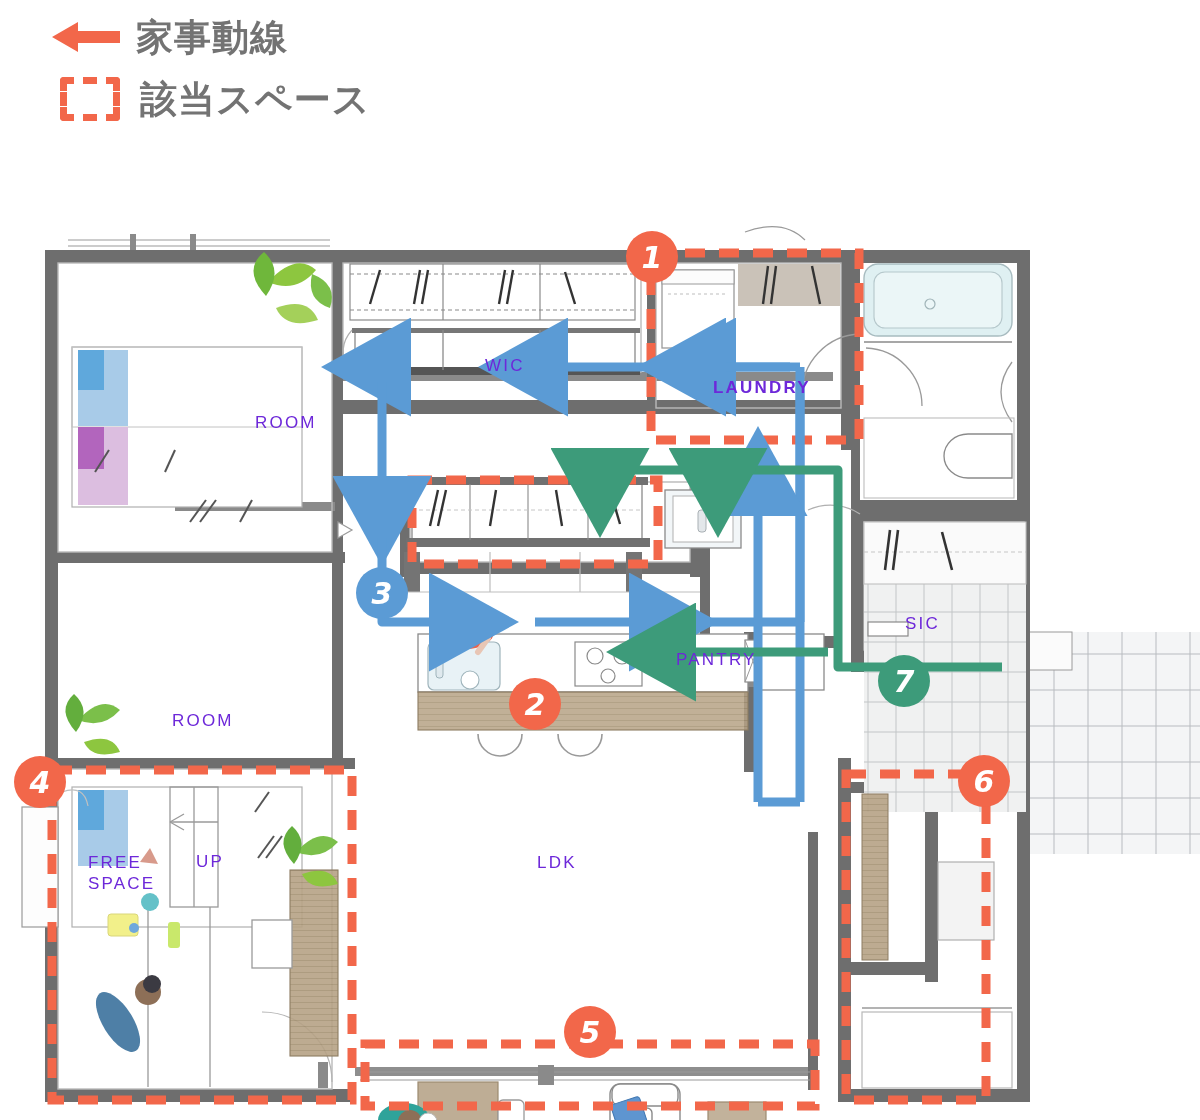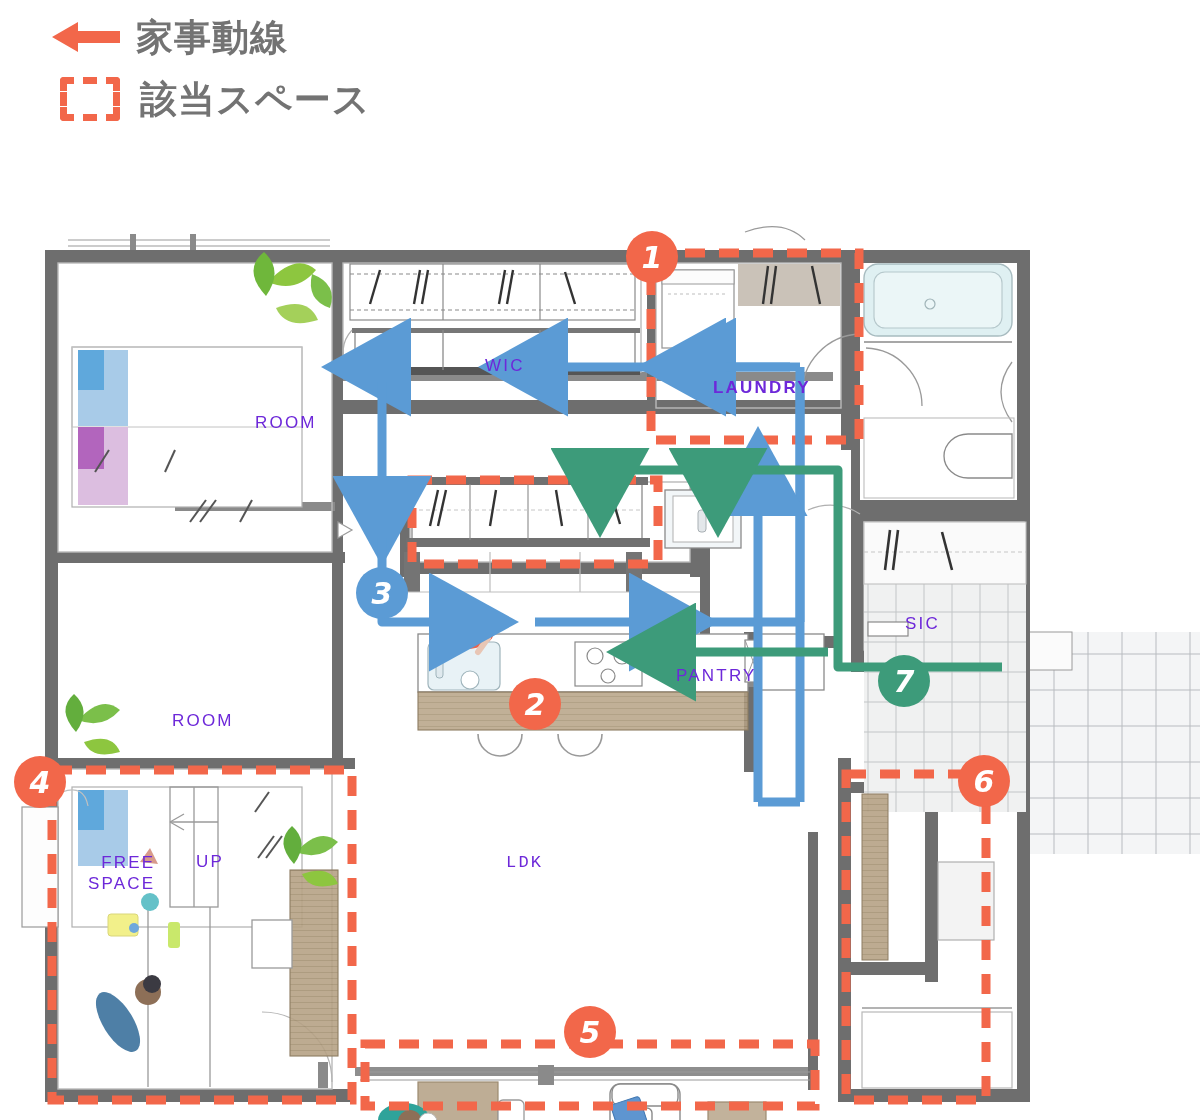--- a/index.html
+++ b/index.html
@@ -471,23 +471,23 @@
       <path d="M828 430 L660 430" marker-end="url(#grnhead)"></path>
     </g>
   </svg>
 
   <div class="layer">
     <div class="rlabel" style="left:255px;top:190px;">ROOM</div>
     <div class="rlabel" style="left:172px;top:488px;">ROOM</div>
     <div class="rlabel" style="left:485px;top:133px;">WIC</div>
     <div class="rlabel" style="left:713px;top:155px;font-weight:bold;">LAUNDRY</div>
     <div class="rlabel" style="left:905px;top:371px;margin-top:20px;">SIC</div>
-    <div class="rlabel" style="left:676px;top:427px;margin-top:16px;">PANTRY</div>
-    <div class="rlabel" style="left:506px;top:630px;font-family:Liberation Mono, monospace;">LDK</div>
-    <div class="rlabel" style="left:88px;top:630px;text-align:right;">FREE
+    <div class="rlabel" style="left:676px;top:427px;">PANTRY</div>
+    <div class="rlabel" style="left:537px;top:630px;">LDK</div>
+    <div class="rlabel" style="left:88px;top:630px;text-align:left;">FREE
 SPACE</div>
     <div class="rlabel" style="left:196px;top:629px;">UP</div>
   </div>
 
   <div class="layer">
     <div class="marker coral" style="left:626px;top:9px;">1</div>
     <div class="marker coral" style="left:509px;top:456px;">2</div>
     <div class="marker blue" style="left:356px;top:345px;">3</div>
     <div class="marker coral" style="left:14px;top:534px;">4</div>
     <div class="marker coral" style="left:564px;top:784px;">5</div>

